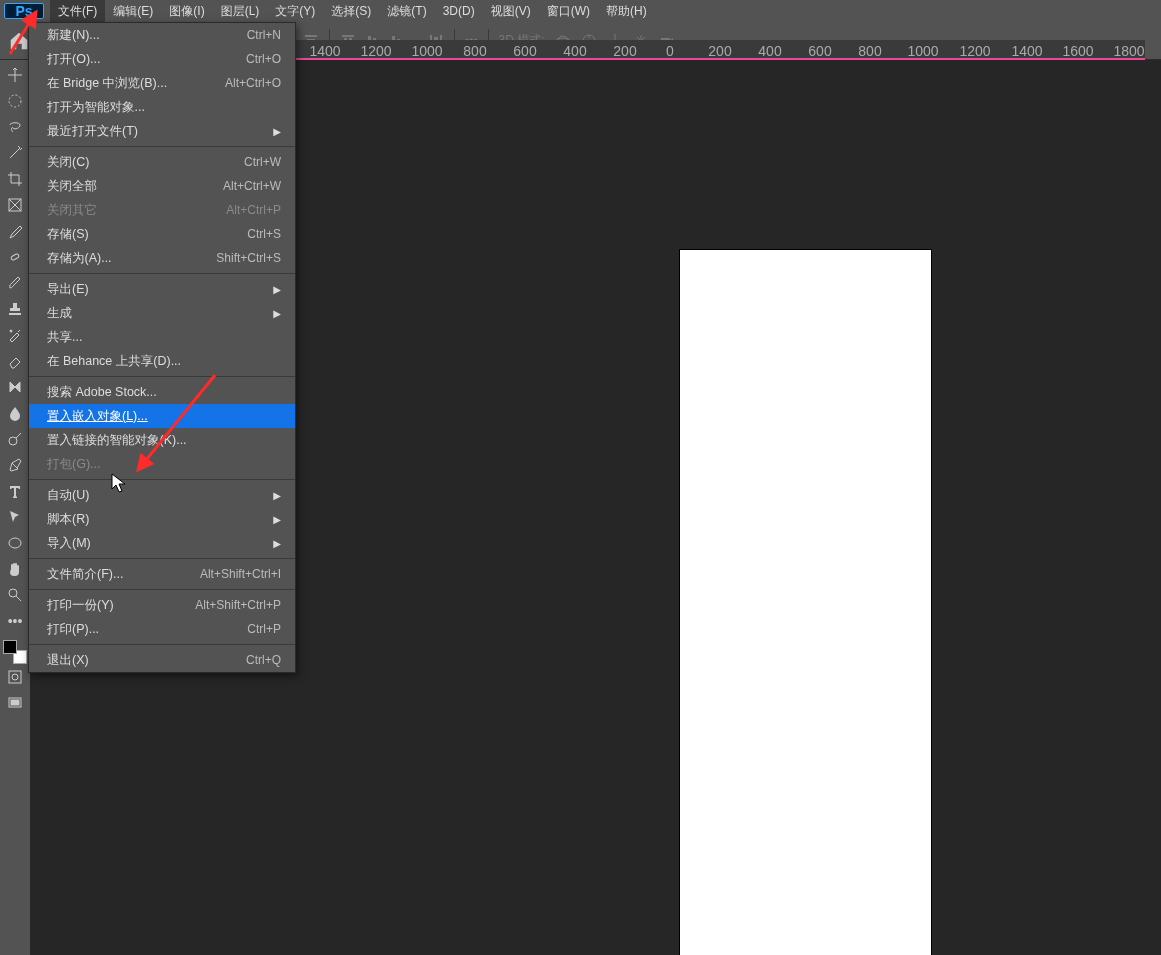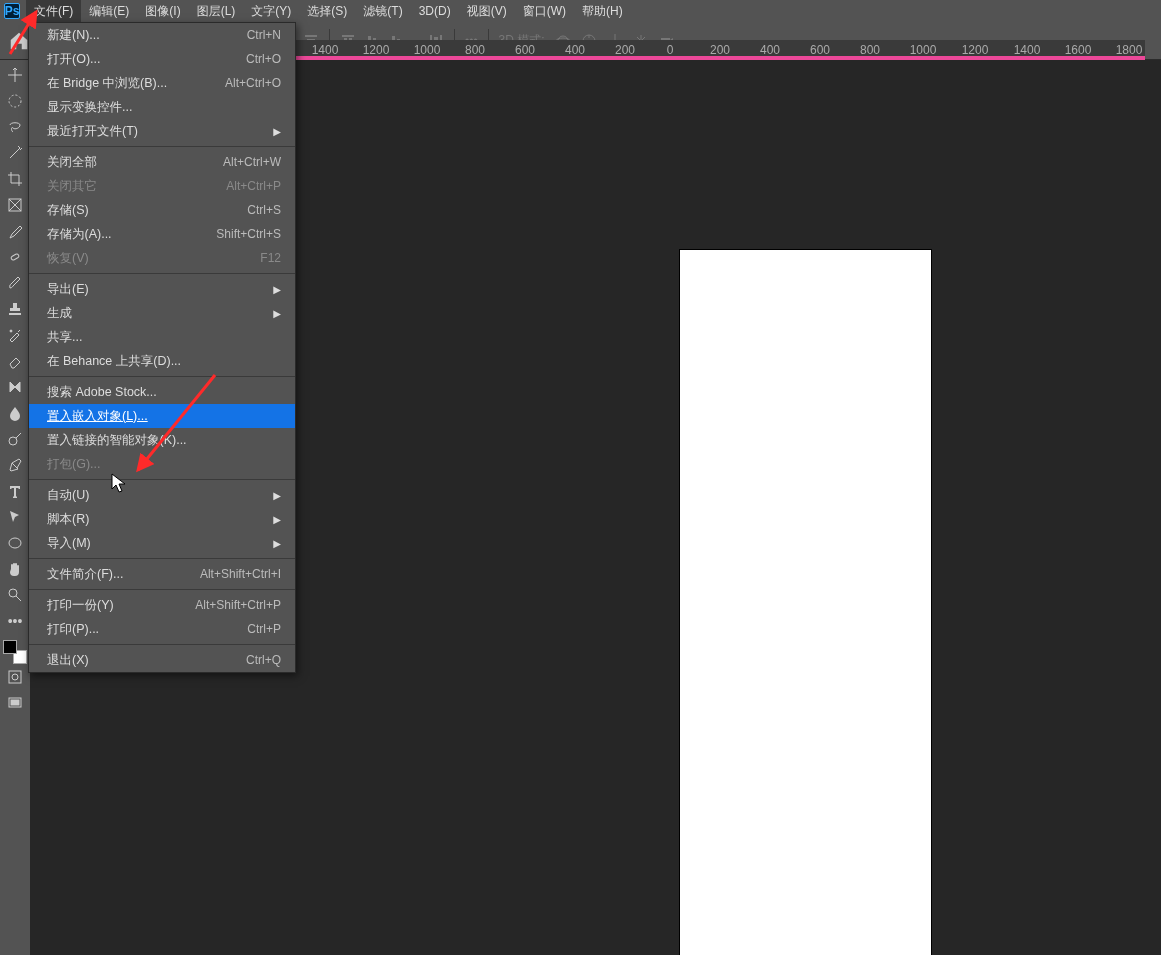--- a/index.html
+++ b/index.html
@@ -1,20 +1,20 @@
 <!DOCTYPE html>
 <html><head>
 <meta charset="utf-8">
 <style>
 * { margin:0; padding:0; box-sizing:border-box; font-family:"Microsoft YaHei",Arial,sans-serif; user-select:none; }
 body { background:#535353; width:1161px; height:955px; overflow:hidden; position:relative; }
 
 
 .menubar { height:22px; background:#535353; display:flex; align-items:center; font-size:12px; color:#ddd; }
-.menubar .ps { width:16px; height:16px; margin:0 6px 0 4px; background:#001e36; border:1px solid #31a8ff; border-radius:2px; display:flex; align-items:center; justify-content:center; color:#31a8ff; font-size:12px; font-weight:bold; }
+.menubar .ps { width:40px; height:16px; margin:0 6px 0 4px; background:#001e36; border:1px solid #31a8ff; border-radius:2px; display:flex; align-items:center; justify-content:center; color:#31a8ff; font-size:14px; font-weight:bold; }
 .menubar .mi { padding:3px 8px; cursor:default; white-space:nowrap; }
 .menubar .mi.active { background:#3a3a3a; }
 
 
 .optbar { height:38px; background:#535353; display:flex; align-items:center; padding:0 8px; color:#ccc; font-size:12px; border-bottom:1px solid #2b2b2b; }
 .optbar .home { width:22px; height:22px; margin-right:6px; }
 .optbar .sep { width:1px; height:24px; background:#3a3a3a; margin:0 10px; }
 .optbar .ico { width:20px; height:20px; margin:0 4px; display:flex; align-items:center; justify-content:center; }
 .optbar .chk { width:12px; height:12px; border:1px solid #888; margin-right:4px; display:inline-block; vertical-align:middle; }
 .optbar .txt { color:#999; }
@@ -24,21 +24,21 @@
 
 .tools { position:absolute; left:0; top:60px; width:30px; background:#535353; display:flex; flex-direction:column; align-items:center; padding-top:2px; }
 .tools .t { width:26px; height:24px; margin:1px 0; display:flex; align-items:center; justify-content:center; color:#ccc; border-radius:2px; cursor:pointer; }
 .tools .t svg { width:16px; height:16px; }
 .swatch { margin-top:6px; position:relative; width:24px; height:24px; }
 .swatch .fg { position:absolute; width:14px; height:14px; background:#000; border:1px solid #aaa; left:0; top:0; }
 .swatch .bg { position:absolute; width:14px; height:14px; background:#fff; border:1px solid #aaa; right:0; bottom:0; }
 
 
 .work { position:absolute; left:30px; top:60px; right:0; bottom:0; background:#262626; }
-.rulerH { position:absolute; left:30px; right:16px; top:40px; height:20px; background:#3a3a3a; border-bottom:4px solid #ec4899; color:#aaa; font-size:12px; }
+.rulerH { position:absolute; left:30px; right:16px; top:40px; height:20px; background:#3a3a3a; border-bottom:2px solid #ec4899; color:#aaa; font-size:14px; }
 .rulerH span { position:absolute; top:3px; transform:translateX(-50%); }
 .rulerV { position:absolute; left:31px; top:60px; width:28px; bottom:0; background:#3a3a3a; border-right:1px solid #222; color:#aaa; font-size:10px; }
 .rulerV span { position:absolute; left:3px; transform:translateY(-50%); writing-mode:horizontal-tb; }
 .canvas { position:absolute; background:#fff; left:650px; top:190px; width:251px; height:755px; box-shadow:0 0 0 1px #000; }
 
 
 .menu { position:absolute; left:28px; top:22px; width:268px; background:#535353; border:1px solid #2a2a2a; box-shadow:2px 3px 8px rgba(0,0,0,.5); font-size:12.5px; color:#ddd; }
 .menu .row { display:flex; align-items:center; justify-content:space-between; height:24px; padding:0 14px 0 18px; cursor:default; position:relative; }
 .menu .row.sel { background:#1473e6; color:#fff;text-decoration:underline; }
 .menu .row.dis { color:#8a8a8a; }
@@ -325,46 +325,46 @@
     </div>
     <div class="row">
       <span>打开(O)...</span>
       <span class="sc">Ctrl+O</span>
     </div>
     <div class="row">
       <span>在 Bridge 中浏览(B)...</span>
       <span class="sc">Alt+Ctrl+O</span>
     </div>
     <div class="row">
-      <span>显示变换控件...</span>
+      <span>打开为智能对象...</span>
     </div>
     <div class="row">
       <span>最近打开文件(T)</span>
       <span class="arrow">▶</span>
     </div>
     <div class="divider"></div>
+    <div class="row">
+      <span>关闭(C)</span>
+      <span class="sc">Ctrl+W</span>
+    </div>
     <div class="row">
       <span>关闭全部</span>
       <span class="sc">Alt+Ctrl+W</span>
     </div>
     <div class="row dis">
       <span>关闭其它</span>
       <span class="sc">Alt+Ctrl+P</span>
     </div>
     <div class="row">
       <span>存储(S)</span>
       <span class="sc">Ctrl+S</span>
     </div>
     <div class="row">
       <span>存储为(A)...</span>
       <span class="sc">Shift+Ctrl+S</span>
-    </div>
-    <div class="row dis">
-      <span>恢复(V)</span>
-      <span class="sc">F12</span>
     </div>
     <div class="divider"></div>
     <div class="row">
       <span>导出(E)</span>
       <span class="arrow">▶</span>
     </div>
     <div class="row">
       <span>生成</span>
       <span class="arrow">▶</span>
     </div>

